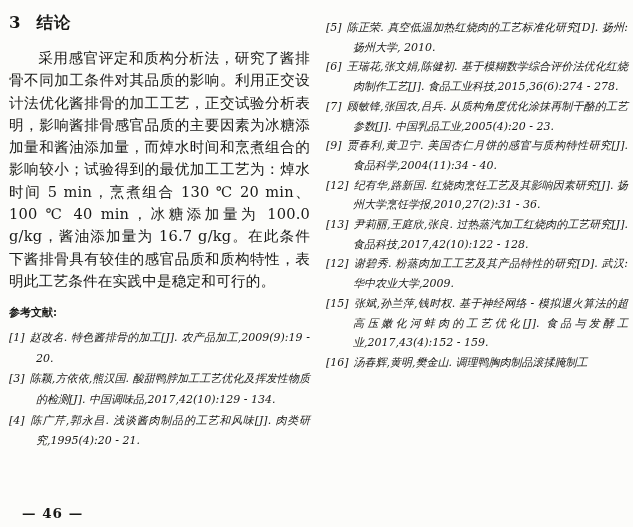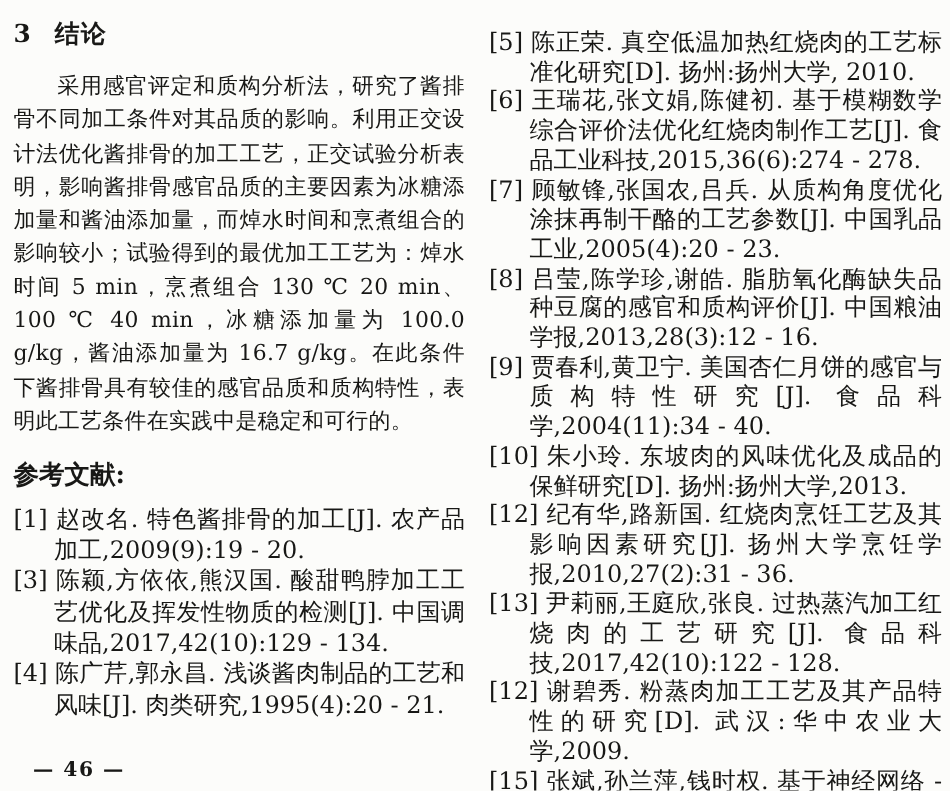--- a/index.html
+++ b/index.html
@@ -29,27 +29,27 @@
   }
   .body-para {
     margin: 13px 0 13px 0;
     font-size: 14.6px; line-height: 22.3px;
     text-align: justify;
     text-indent: 2em;
     letter-spacing: 0.2px;
   }
   .refs-heading {
     margin: 10px 0 0 0;
-    font-size: 17px; font-weight: bold;
+    font-size: 11px; font-weight: bold;
   }
   .refs { margin-top: 8px; }
   .ref {
-    font-size: 16px; line-height: 20.6px;
+    font-size: 11px; line-height: 20.6px;
     text-align: justify;
-    padding-left: 27px; text-indent: -27px;
+    padding-left: 27px; text-indent: -27px; font-style: italic;
   }
   .col-right .ref { line-height: 19.7px; }
   .ref-label { margin-right: 5px; }
 
   .page-number {
     position: absolute;
     left: 22px; bottom: 6px;
     font-size: 13.5px; font-weight: bold;
     letter-spacing: 1px;
   }
@@ -87,27 +87,21 @@
       <div class="ref">
         <span class="ref-label">[5]</span><span class="ref-text">陈正荣. 真空低温加热红烧肉的工艺标准化研究[D]. 扬州:扬州大学, 2010.</span>
       </div>
       <div class="ref">
         <span class="ref-label">[6]</span><span class="ref-text">王瑞花,张文娟,陈健初. 基于模糊数学综合评价法优化红烧肉制作工艺[J]. 食品工业科技,2015,36(6):274 - 278.</span>
       </div>
       <div class="ref">
         <span class="ref-label">[7]</span><span class="ref-text">顾敏锋,张国农,吕兵. 从质构角度优化涂抹再制干酪的工艺参数[J]. 中国乳品工业,2005(4):20 - 23.</span>
       </div>
       <div class="ref">
-        <span class="ref-label">[8]</span><span class="ref-text">吕莹,陈学珍,谢皓. 脂肪氧化酶缺失品种豆腐的感官和质构评价[J]. 中国粮油学报,2013,28(3):12 - 16.</span>
-      </div>
-      <div class="ref">
         <span class="ref-label">[9]</span><span class="ref-text">贾春利,黄卫宁. 美国杏仁月饼的感官与质构特性研究[J]. 食品科学,2004(11):34 - 40.</span>
-      </div>
-      <div class="ref">
-        <span class="ref-label">[10]</span><span class="ref-text">朱小玲. 东坡肉的风味优化及成品的保鲜研究[D]. 扬州:扬州大学,2013.</span>
       </div>
       <div class="ref">
         <span class="ref-label">[12]</span><span class="ref-text">纪有华,路新国. 红烧肉烹饪工艺及其影响因素研究[J]. 扬州大学烹饪学报,2010,27(2):31 - 36.</span>
       </div>
       <div class="ref">
         <span class="ref-label">[13]</span><span class="ref-text">尹莉丽,王庭欣,张良. 过热蒸汽加工红烧肉的工艺研究[J]. 食品科技,2017,42(10):122 - 128.</span>
       </div>
       <div class="ref">
         <span class="ref-label">[12]</span><span class="ref-text">谢碧秀. 粉蒸肉加工工艺及其产品特性的研究[D]. 武汉:华中农业大学,2009.</span>
       </div>

